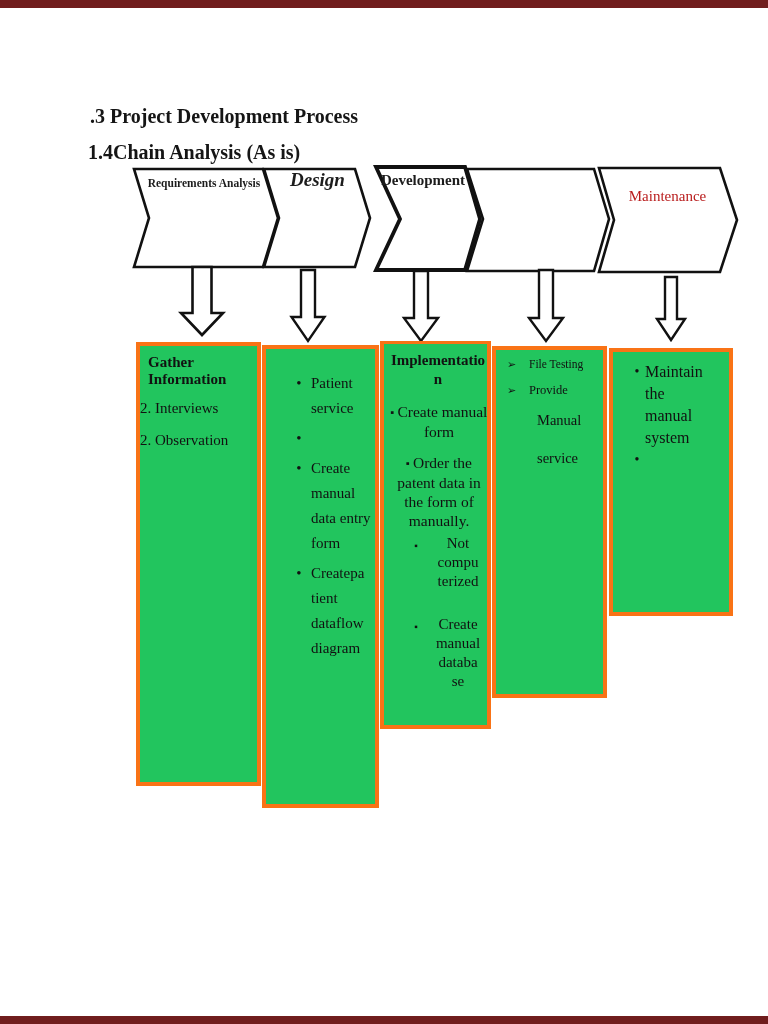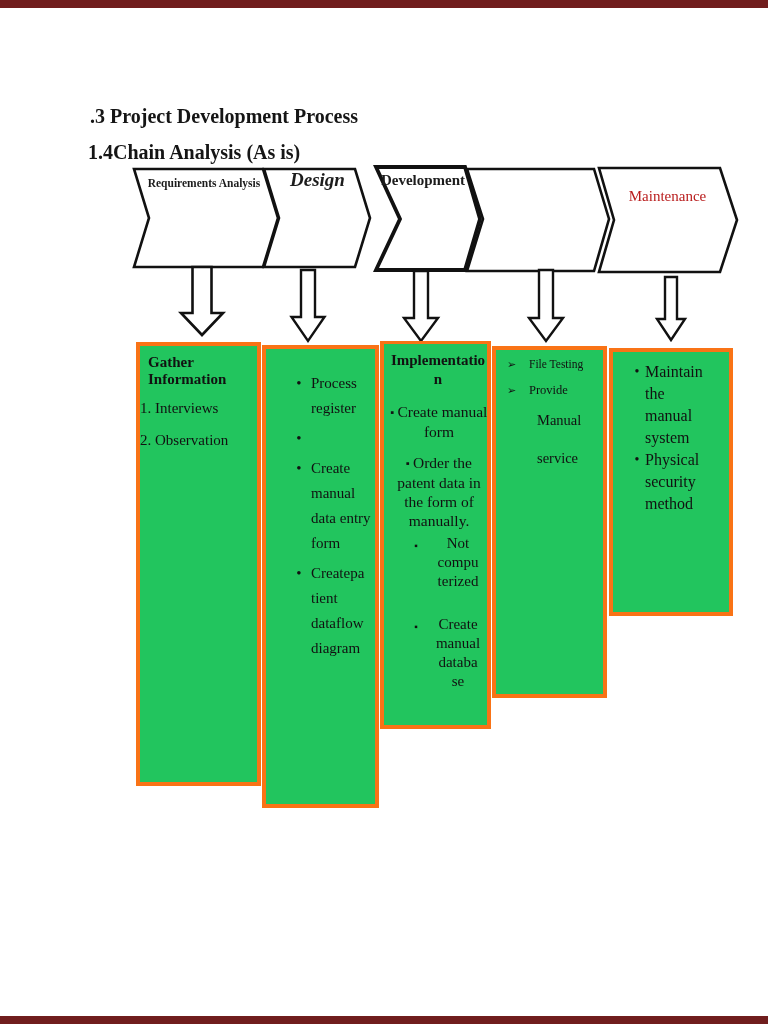--- a/index.html
+++ b/index.html
@@ -75,29 +75,29 @@
     <path fill="#fff" stroke="#111" stroke-width="2.4" d="M 665,277 L 677,277 L 677,319 L 685,319 L 671,340 L 657,319 L 665,319 Z"></path>
   </svg>
 
   <div class="chev-label cl1">Requirements Analysis</div>
   <div class="chev-label cl2">Design</div>
   <div class="chev-label cl3">Development</div>
   <div class="chev-label cl5">Maintenance</div>
 
   <div class="box b1">
     <div class="head">Gather Information</div>
-    <div class="numitem first">1. Interviews</div>
+    <div class="numitem first">2. Interviews</div>
     <div class="numitem">2. Observation</div>
   </div>
 
   <div class="box b2">
     <div class="list">
       <div class="li">
         <span class="m">•</span>
-        <span class="t">Process register</span>
+        <span class="t">Patient service</span>
       </div>
       <div class="li">
         <span class="m">•</span>
       </div>
       <div class="li">
         <span class="m">•</span>
         <span class="t">Create manual data entry form</span>
       </div>
       <div class="li">
         <span class="m">•</span>
@@ -133,17 +133,16 @@
     <div class="cont">service</div>
   </div>
 
   <div class="box b5">
     <div class="li">
       <span class="m">•</span>
       <span class="t">Maintain the manual system</span>
     </div>
     <div class="li">
       <span class="m">•</span>
-      <span class="t">Physical security method</span>
     </div>
   </div>
 
 </div>
 
 </body></html>

